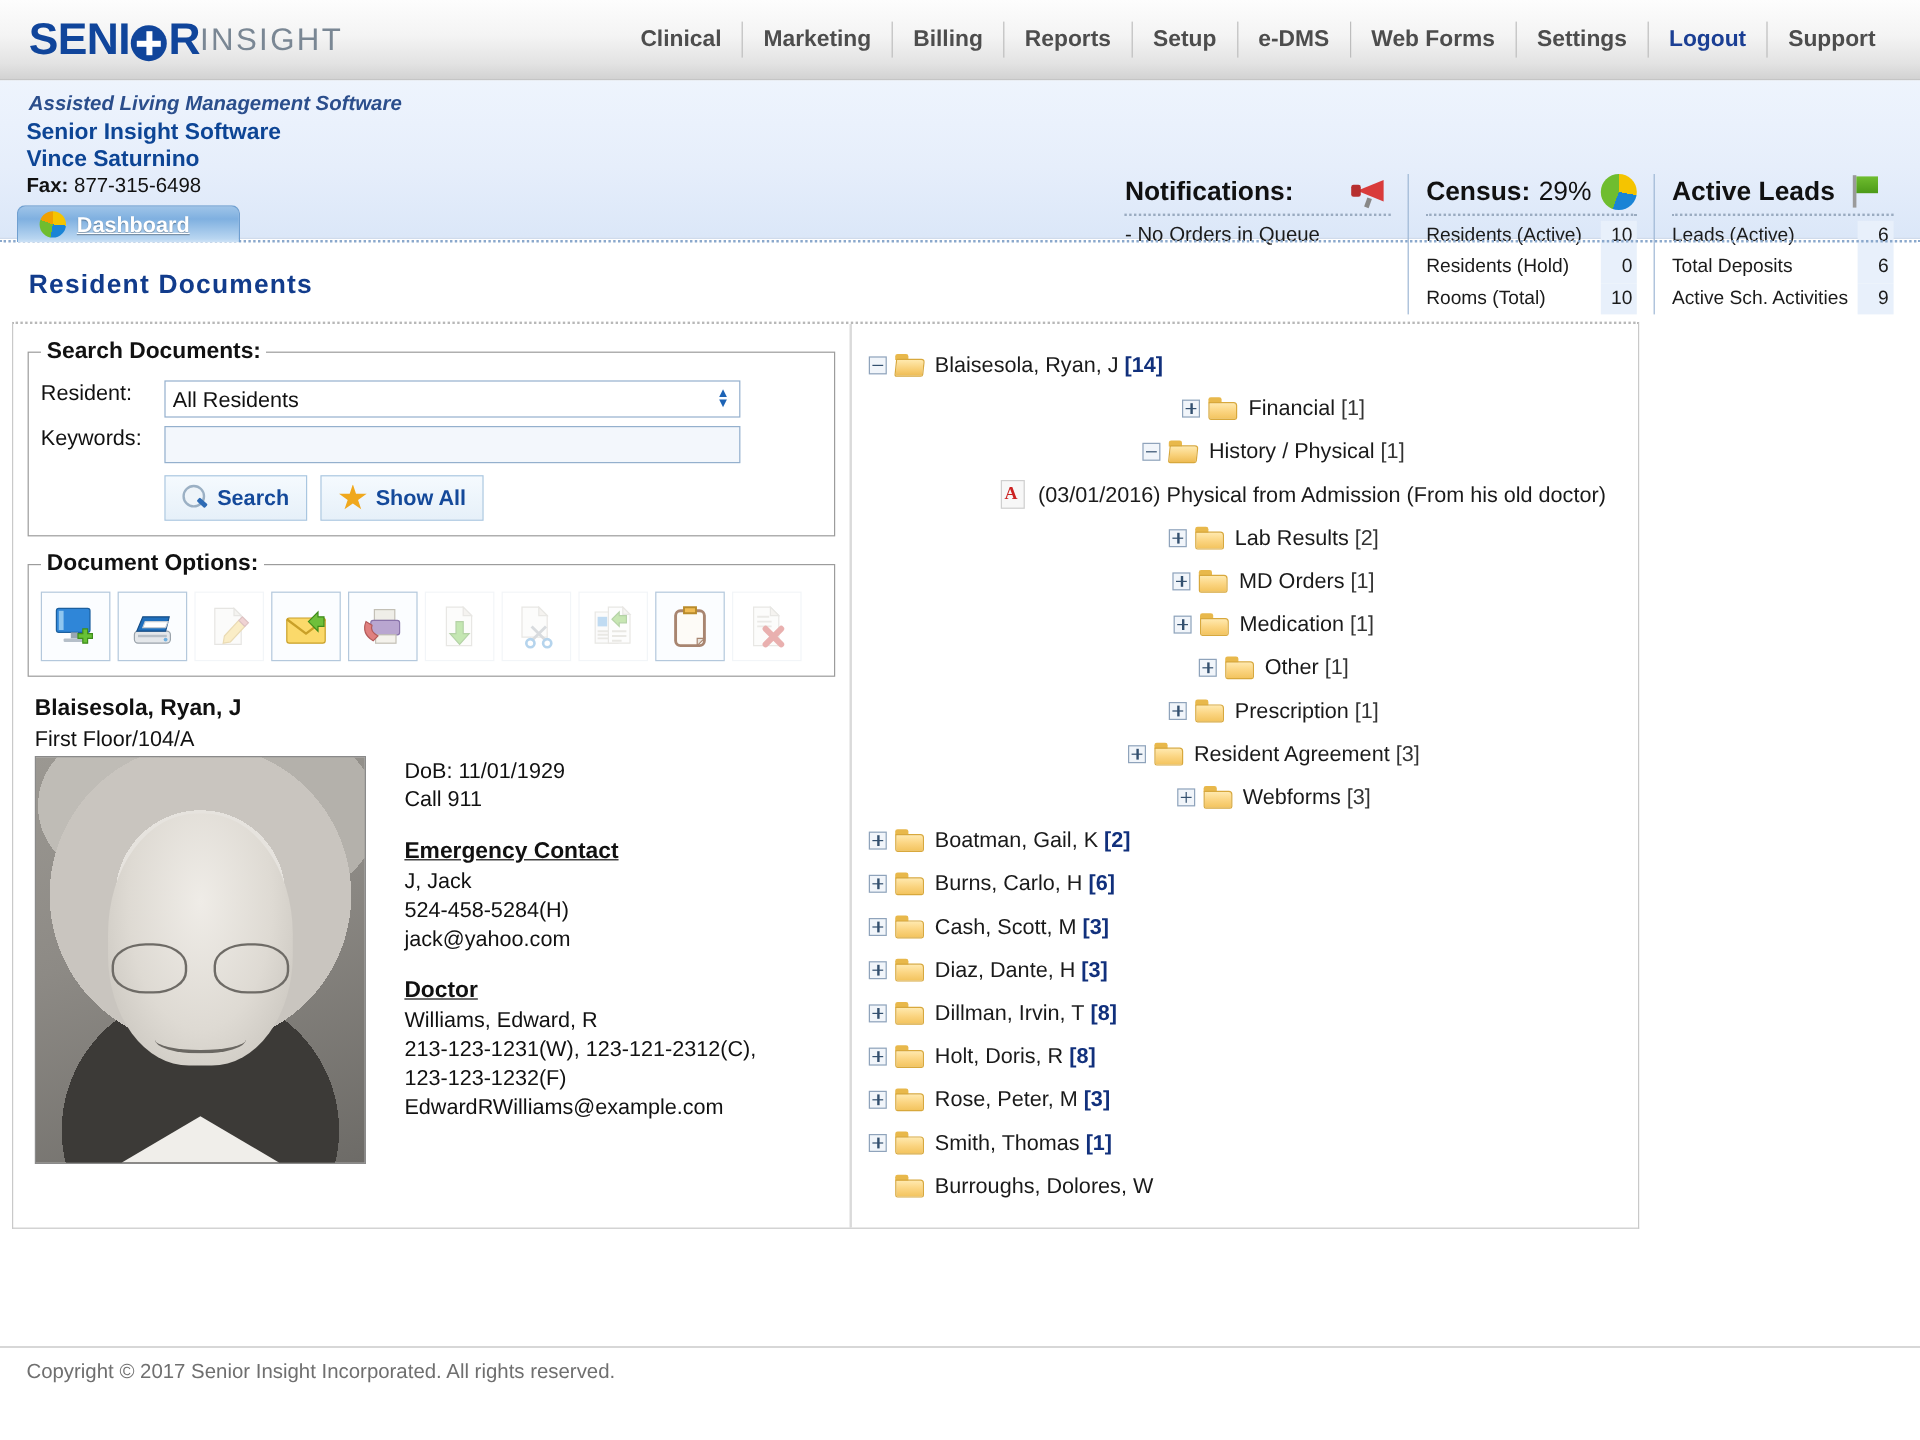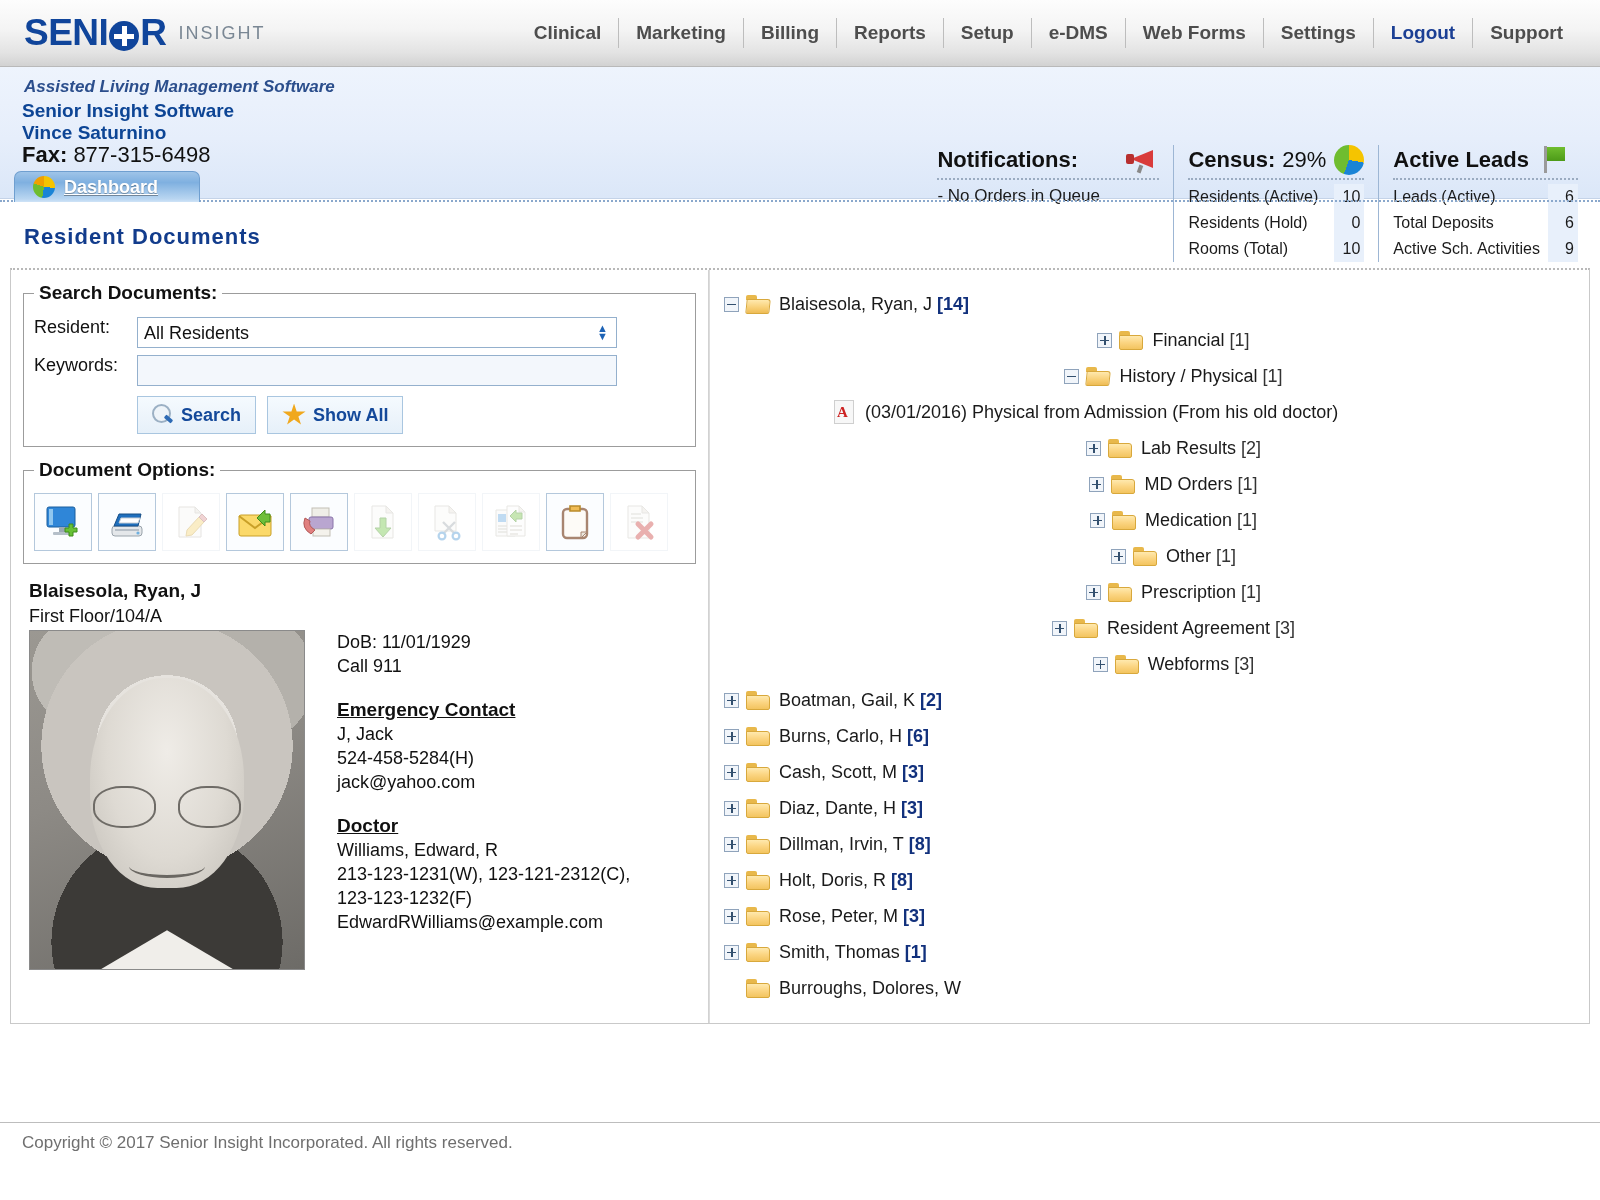--- a/index.html
+++ b/index.html
@@ -32,22 +32,22 @@
     width: 30px; height: 30px; border-radius: 50%;
     background: #10459b; margin: 0 1px;
     top: 3px;
   }
   .logo-cross::before, .logo-cross::after {
     content: ""; position: absolute; background: #fff;
   }
   .logo-cross::before { left: 12.5px; top: 5px; width: 5px; height: 20px; }
   .logo-cross::after  { top: 12.5px; left: 5px; height: 5px; width: 20px; }
   .logo-insight {
-    font-size: 18px; color: #7a8794; letter-spacing: 2px;
-    margin-left: 12px; font-weight: normal;
+    font-size: 26px; color: #7a8794; letter-spacing: 2px;
+    margin-left: 0; font-weight: normal;
   }
 
   .mainnav {
     margin-left: auto; margin-right: 20px;
     display: flex; align-items: center; height: 40px;
   }
   .mainnav a {
     font-size: 19px; font-weight: bold; color: #4d4d4d;
     text-decoration: none; padding: 0 17px;
     border-left: 1px solid #bdbdbd;
@@ -63,21 +63,21 @@
     background: linear-gradient(to bottom, #eef4fd 0%, #e6eefb 55%, #dbe7f8 100%);
     border-bottom: 1px solid #c4d3e8;
   }
   .tagline {
     position: absolute; left: 24px; top: 10px;
     font-size: 17px; font-style: italic; color: #2b4e8c; font-weight: 600;
   }
   .orgblock { position: absolute; left: 22px; top: 33px; }
   .org-name { font-size: 19px; font-weight: bold; color: #0d4595; line-height: 22px; }
   .org-user { font-size: 19px; font-weight: bold; color: #0d4595; line-height: 22px; }
-  .org-fax  { font-size: 22px; color: #111; line-height: 22px; }
+  .org-fax  { font-size: 17px; color: #111; line-height: 22px; }
   .org-fax b { font-weight: bold; }
 
   .dashtab {
     position: absolute; left: 14px; top: 171px;
     width: 186px; height: 31px;
     border-radius: 7px 7px 0 0;
     background: linear-gradient(to bottom, #9fc4e8 0%, #7fb0e0 35%, #b9d6f1 90%, #cfe3f7 100%);
     border: 1px solid #6f9fd0; border-bottom: none;
     display: flex; align-items: center; padding-left: 9px;
     z-index: 5;
@@ -158,21 +158,21 @@
 
   
   .page-title {
     position: absolute; left: 24px; top: 224px;
     font-size: 22px; font-weight: bold; color: #123c8c; letter-spacing: 1px;
   }
 
   
   .content {
     position: absolute; left: 10px; top: 268px;
-    width: 1580px; height: 756px;
+    width: 1356px; height: 756px;
     background: #fff;
     border: 1px solid #c9c9c9;
     border-top: 2px dotted #b8b8b8;
   }
   .col-left { position: absolute; left: 0; top: 0; width: 697px; height: 100%; }
   .col-divider { position: absolute; left: 697px; top: 0; width: 1px; height: 100%; background: #d2d2d2; }
   .col-right {
     position: absolute; left: 698px; top: 0; right: 0; height: 100%;
     border-left: 1px solid #dcdcdc;
   }

